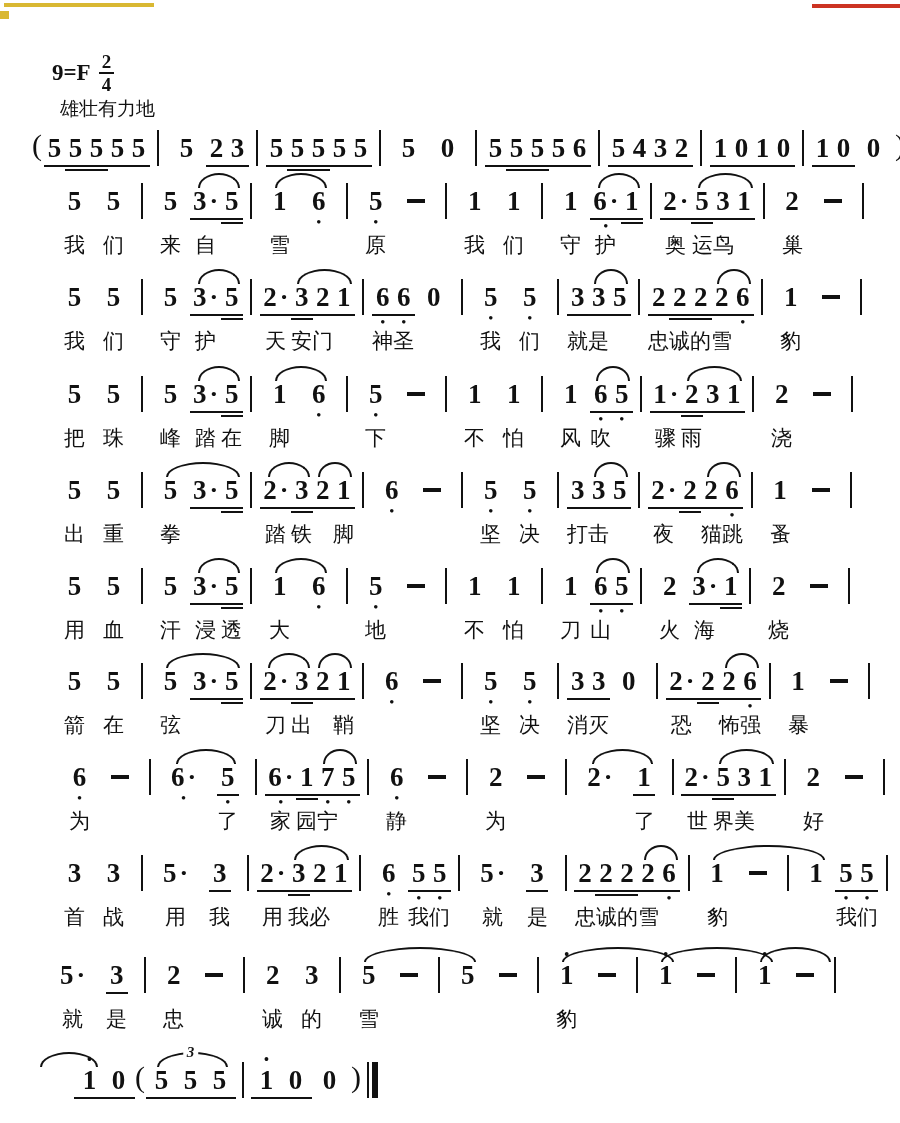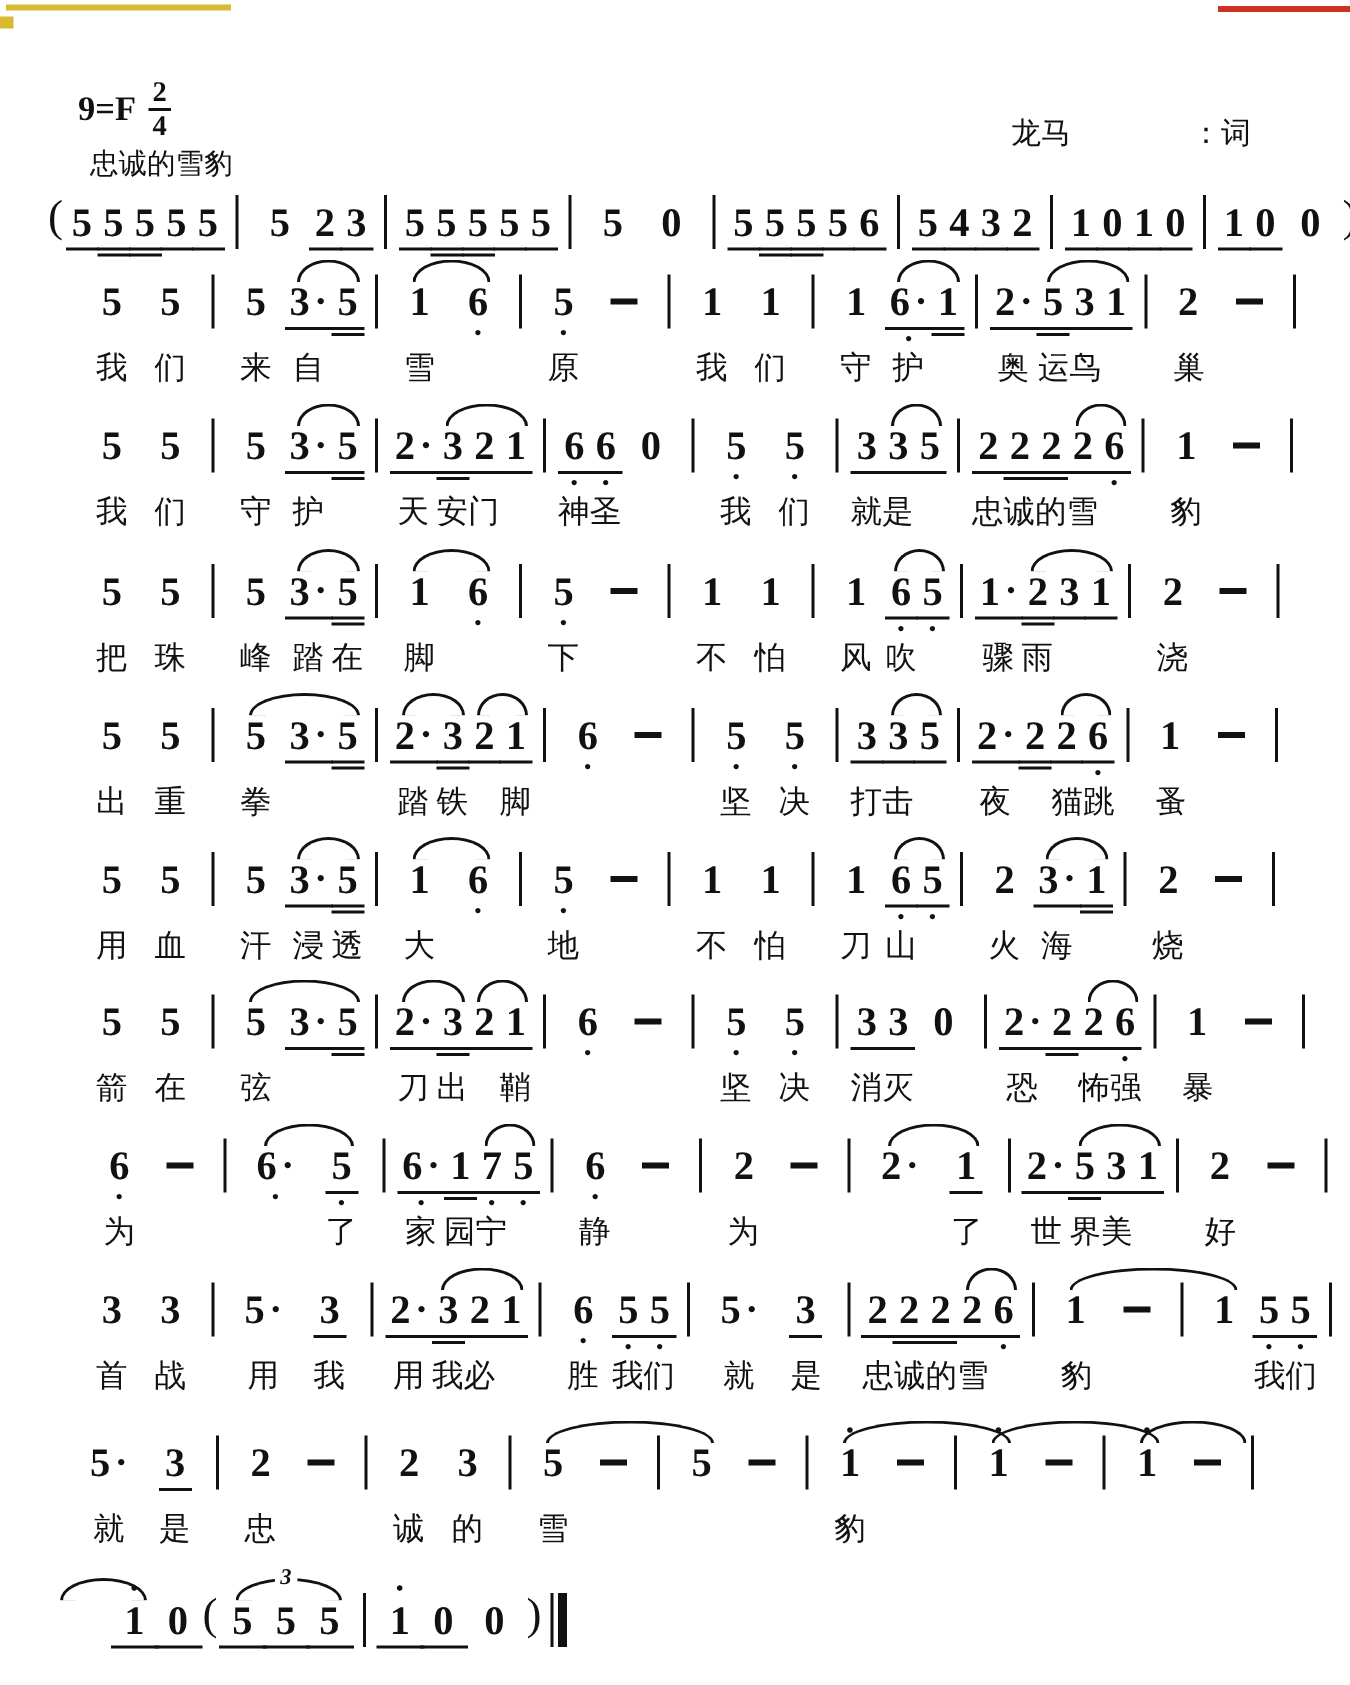--- a/index.html
+++ b/index.html
@@ -66,27 +66,23 @@
 
 
   <div class="keysig">
     <span>9=F</span>
     <span class="frac">
       <span class="num">2</span>
       <span class="den">4</span>
     </span>
   </div>
 
-  <div class="tempo">忠诚的雪豹</div>
+  <div class="tempo">雄壮有力地</div>
 
   <div class="credits">
-    <div class="credit-row">
-      <span>龙马</span>
-      <span><span>：</span><span>词</span></span>
-    </div>
   </div>
 
   <div class="score">
       <div class="line" style="top: 120px; left: 30px;"><div class="paren">(</div><div class="note tight">
           <div class="hdrow"></div>
           <div class="grow">
             <span class="digit">5</span>
           </div>
           <div class="below">
             <div class="ul"></div>

